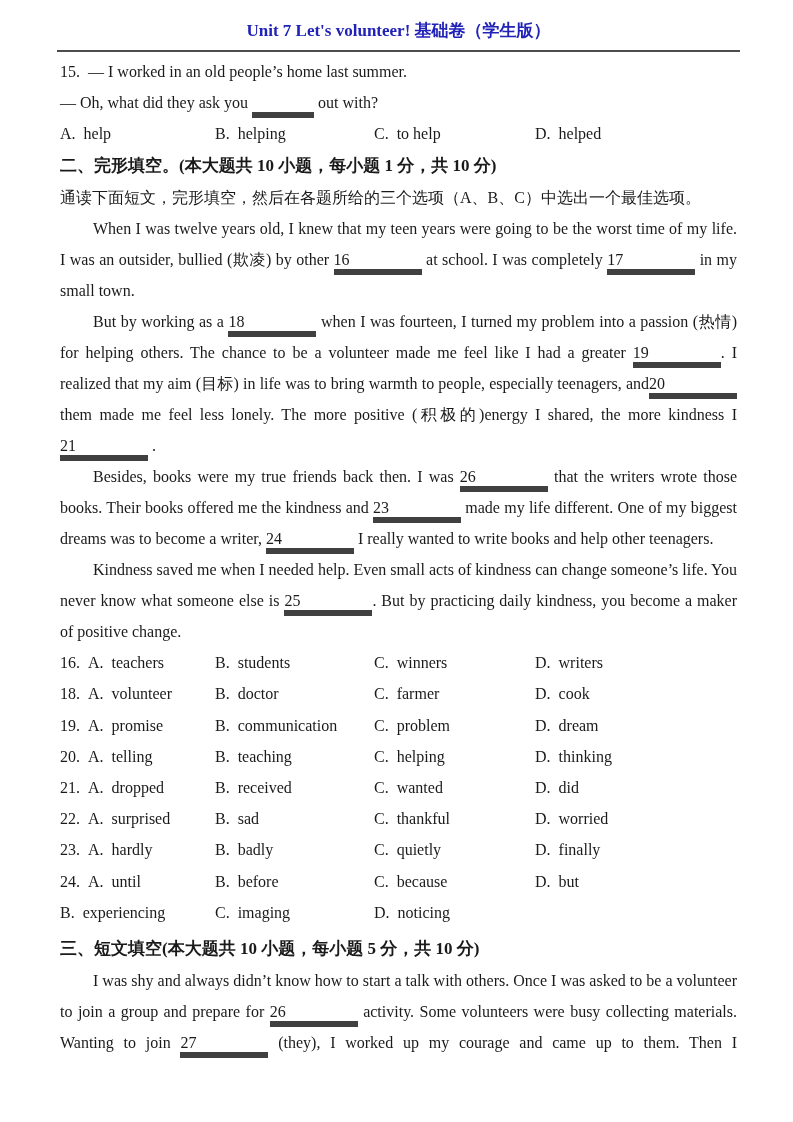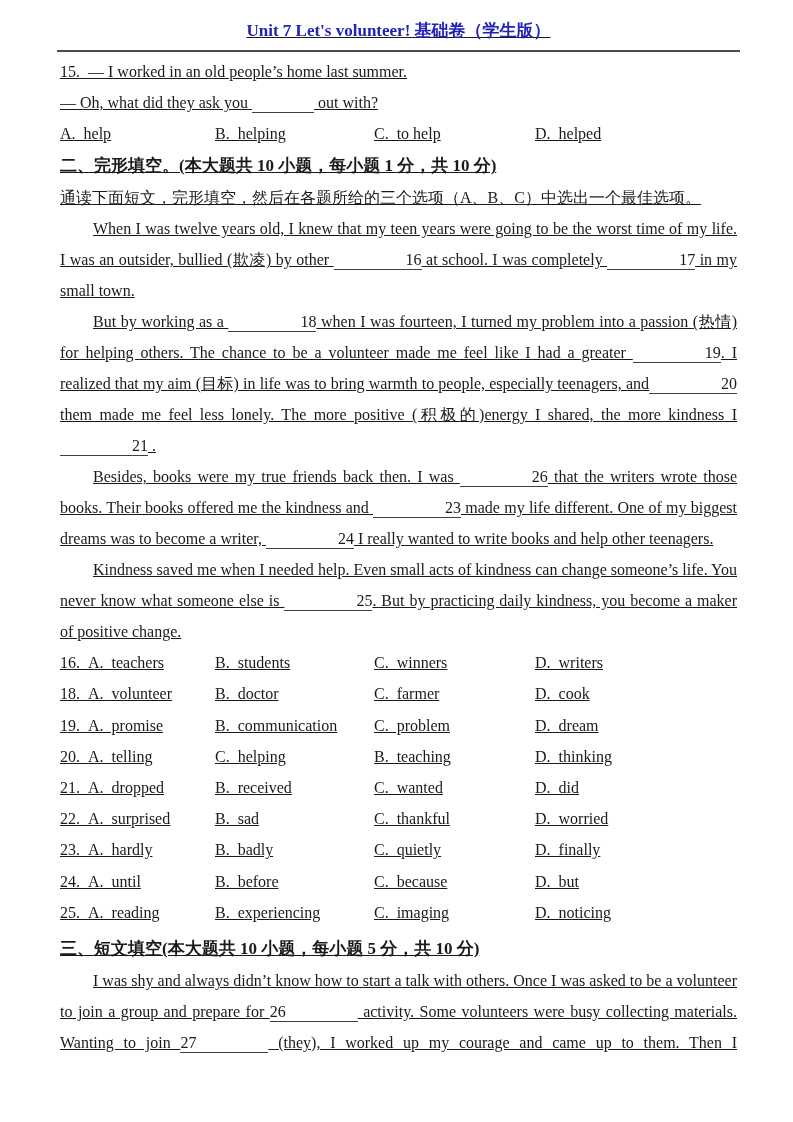--- a/index.html
+++ b/index.html
@@ -1,38 +1,38 @@
 <!DOCTYPE html>
 <html><head>
 <meta charset="utf-8">
 <style>
   html,body{margin:0;padding:0;background:#ffffff;}
   .page{
     width:793px;height:1060px;box-sizing:border-box;position:relative;
     background:#ffffff;overflow:hidden;
     padding:20px 56px 0 60px;
     font-family:"Liberation Serif","DejaVu Serif",serif;
-    font-size:16px;color:#1a1a1a;text-decoration:underline;
+    font-size:16px;color:#1a1a1a;
   }
   .doc-title{
     text-align:center;font-weight:bold;font-size:17px;line-height:22px;
     font-family:"Liberation Serif","DejaVu Serif",serif;
   }
   .rule{border-top:2.5px solid #4d4d4d;height:0;margin:8px -3px 4px -3px;}
   .line{line-height:31px;}
   .q15-l1{margin-top:4px;}
   .sec{font-weight:bold;font-size:17px;line-height:33px;margin:0;}
   .sec3{margin-top:4px;}
   .para{margin:0;text-align:justify;text-indent:33px;line-height:31px;}
   .justify-last{text-align-last:justify;}
   .choice-row{display:grid;grid-template-columns:155px 159px 161px auto;line-height:31.2px;}
   .choice-cell{white-space:nowrap;overflow:visible;}
   .blank{
-    display:inline-block;min-width:88px;text-align:right;text-indent:0;
-    border-bottom:1px solid #404040;line-height:19px;
+    display:inline-block;min-width:88px;text-align:left;text-indent:0;
+    border-bottom:6px solid #404040;line-height:19px;
   }
   .blank.empty{min-width:62px;}
   .footer{position:absolute;left:0;top:1063px;width:100%;height:30px;}
   .watermark{
     position:absolute;top:0;left:0;width:100%;text-align:center;
     font-family:"DejaVu Sans","Liberation Sans",sans-serif;
     font-size:19px;letter-spacing:.5px;color:#a9a9a9;
   }
   .page-num{
     position:absolute;top:4px;left:0;width:100%;text-align:center;
@@ -81,22 +81,22 @@
         <div class="choice-cell">D.&nbsp;&nbsp;cook</div>
       </div>
       <div class="choice-row">
         <div class="choice-cell">19.&nbsp;&nbsp;A.&nbsp;&nbsp;promise</div>
         <div class="choice-cell">B.&nbsp;&nbsp;communication</div>
         <div class="choice-cell">C.&nbsp;&nbsp;problem</div>
         <div class="choice-cell">D.&nbsp;&nbsp;dream</div>
       </div>
       <div class="choice-row">
         <div class="choice-cell">20.&nbsp;&nbsp;A.&nbsp;&nbsp;telling</div>
+        <div class="choice-cell">B.&nbsp;&nbsp;teaching</div>
         <div class="choice-cell">C.&nbsp;&nbsp;helping</div>
-        <div class="choice-cell">B.&nbsp;&nbsp;teaching</div>
         <div class="choice-cell">D.&nbsp;&nbsp;thinking</div>
       </div>
       <div class="choice-row">
         <div class="choice-cell">21.&nbsp;&nbsp;A.&nbsp;&nbsp;dropped</div>
         <div class="choice-cell">B.&nbsp;&nbsp;received</div>
         <div class="choice-cell">C.&nbsp;&nbsp;wanted</div>
         <div class="choice-cell">D.&nbsp;&nbsp;did</div>
       </div>
       <div class="choice-row">
         <div class="choice-cell">22.&nbsp;&nbsp;A.&nbsp;&nbsp;surprised</div>
@@ -110,21 +110,20 @@
         <div class="choice-cell">C.&nbsp;&nbsp;quietly</div>
         <div class="choice-cell">D.&nbsp;&nbsp;finally</div>
       </div>
       <div class="choice-row">
         <div class="choice-cell">24.&nbsp;&nbsp;A.&nbsp;&nbsp;until</div>
         <div class="choice-cell">B.&nbsp;&nbsp;before</div>
         <div class="choice-cell">C.&nbsp;&nbsp;because</div>
         <div class="choice-cell">D.&nbsp;&nbsp;but</div>
       </div>
       <div class="choice-row">
-        <div class="choice-cell">25.&nbsp;&nbsp;A.&nbsp;&nbsp;reading</div>
         <div class="choice-cell">B.&nbsp;&nbsp;experiencing</div>
         <div class="choice-cell">C.&nbsp;&nbsp;imaging</div>
         <div class="choice-cell">D.&nbsp;&nbsp;noticing</div>
       </div>
     </div>
 
   <h3 class="sec sec3">三、短文填空(本大题共 10 小题，每小题 5 分，共 10 分)</h3>
   <p class="para justify-last">I was shy and always didn’t know how to start a talk with others. Once I was asked to be a volunteer to join a group and prepare for <span class="blank">26</span> activity. Some volunteers were busy collecting materials. Wanting to join <span class="blank">27</span> (they), I worked up my courage and came up to them. Then I</p>
 
   <div class="footer">

